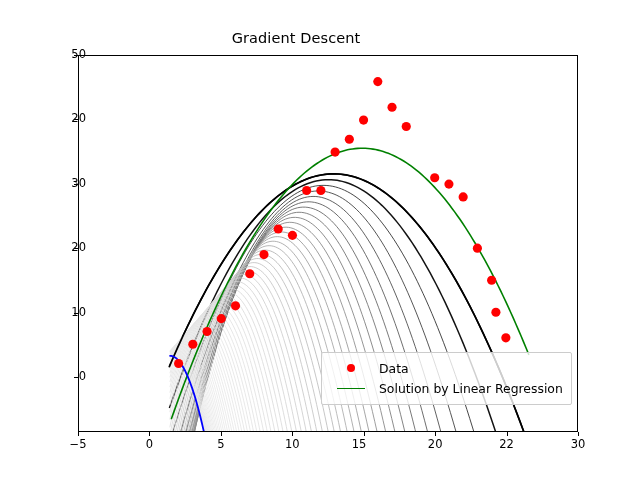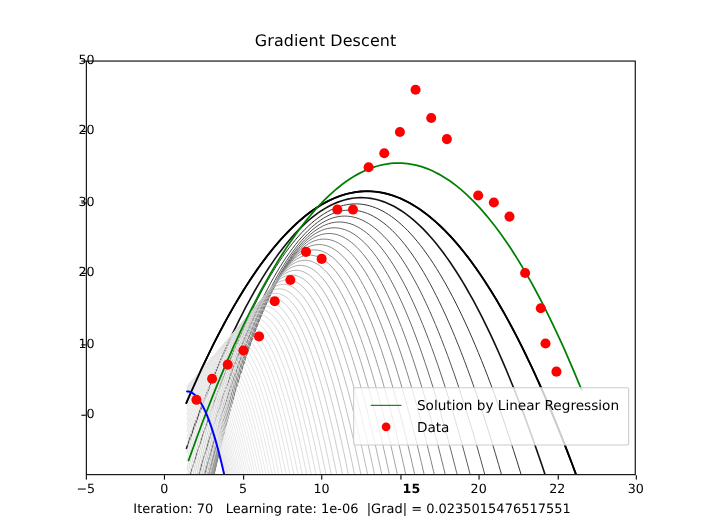--- a/index.html
+++ b/index.html
@@ -161,21 +161,21 @@
   <div id="xticks">
       <div class="tick xtick" style="left: 78px;"></div>
       <div class="xticklabel" style="left: 55px;">−5</div>
       <div class="tick xtick" style="left: 149.429px;"></div>
       <div class="xticklabel" style="left: 126.429px;">0</div>
       <div class="tick xtick" style="left: 220.857px;"></div>
       <div class="xticklabel" style="left: 197.857px;">5</div>
       <div class="tick xtick" style="left: 292.286px;"></div>
       <div class="xticklabel" style="left: 269.286px;">10</div>
       <div class="tick xtick" style="left: 363.714px;"></div>
-      <div class="xticklabel" style="left: 351px; font-weight: bold;">15</div>
+      <div class="xticklabel" style="left: 336px;">15</div>
       <div class="tick xtick" style="left: 435.143px;"></div>
       <div class="xticklabel" style="left: 412.143px;">20</div>
       <div class="tick xtick" style="left: 506.571px;"></div>
       <div class="xticklabel" style="left: 483.571px;">22</div>
       <div class="tick xtick" style="left: 578px;"></div>
       <div class="xticklabel" style="left: 555px;">30</div>
     </div>
   <div id="yticks">
       <div class="tick ytick" style="top: 377.002px;"></div>
       <div class="yticklabel" style="top: 369.002px;">0</div>
@@ -184,30 +184,29 @@
       <div class="tick ytick" style="top: 248.201px;"></div>
       <div class="yticklabel" style="top: 240.201px;">20</div>
       <div class="tick ytick" style="top: 183.801px;"></div>
       <div class="yticklabel" style="top: 175.801px;">30</div>
       <div class="tick ytick" style="top: 119.4px;"></div>
       <div class="yticklabel" style="top: 111.4px;">20</div>
       <div class="tick ytick" style="top: 55px;"></div>
       <div class="yticklabel" style="top: 47px;">50</div>
     </div>
 
-  <div class="xlabel">Iteration: 70   Learning rate: 1e-06  |Grad| = 0.0235015476517551</div>
 
   <div class="legend">
+    <div class="legend-row">
+      <span class="legend-key">
+        <span class="legend-dot" id="lkey0" style="background: rgb(255, 0, 0);"></span>
+      </span>
+      <span class="legend-label">Data</span>
+    </div>
     <div class="legend-row">
       <span class="legend-key">
         <span class="legend-line" id="lkey1" style="border-top-color: rgb(0, 128, 0);"></span>
       </span>
       <span class="legend-label">Solution by Linear Regression</span>
     </div>
-    <div class="legend-row">
-      <span class="legend-key">
-        <span class="legend-dot" id="lkey0" style="background: rgb(255, 0, 0);"></span>
-      </span>
-      <span class="legend-label">Data</span>
-    </div>
   </div>
 
 </div>
 
 </body></html>

